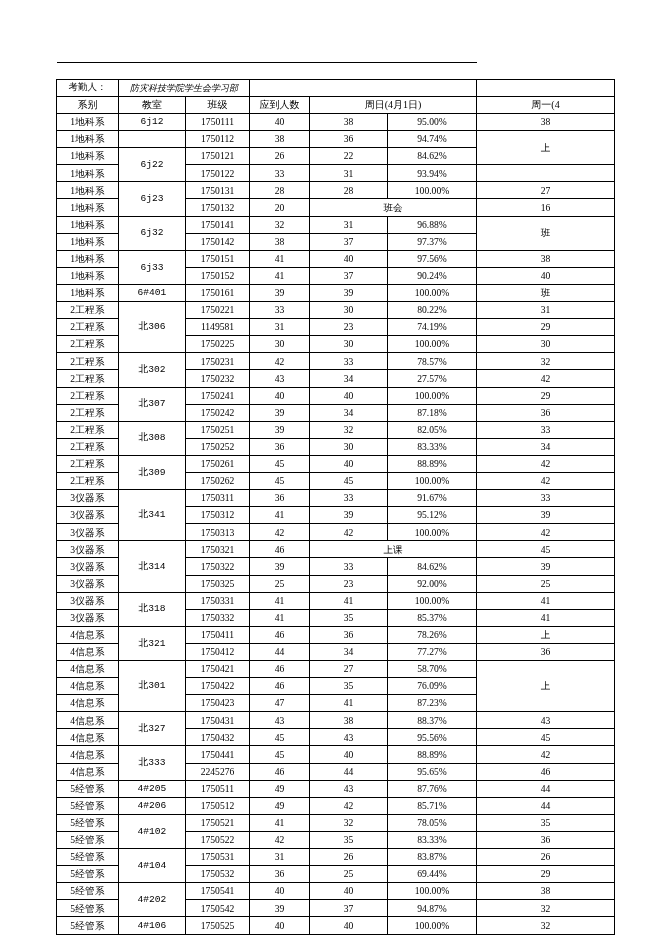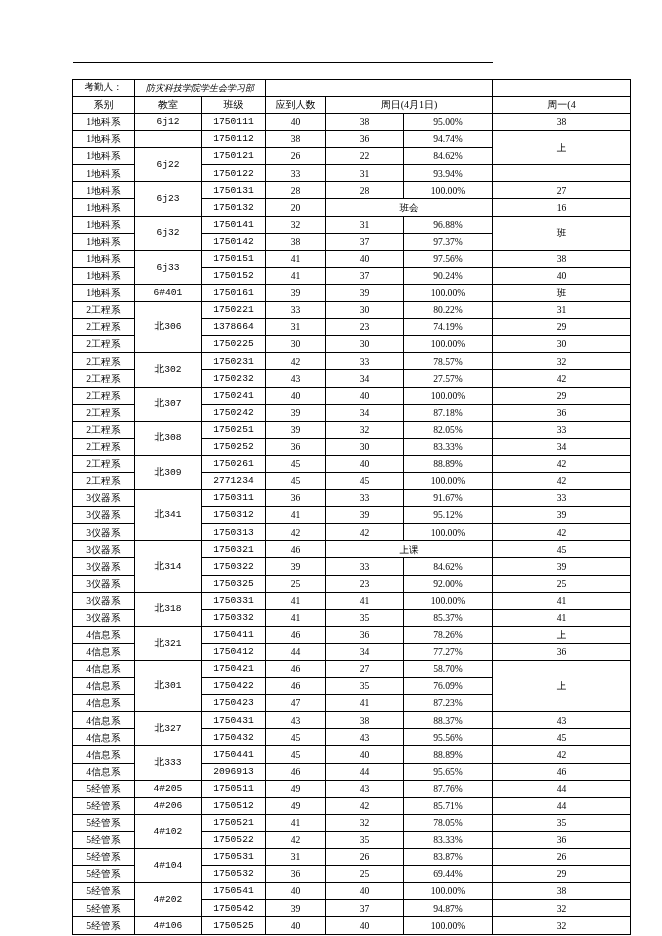--- a/index.html
+++ b/index.html
@@ -20,21 +20,21 @@
     left: 0;
     top: 0;
     width: 662px;
     height: 936px;
     background: #fff;
   }
 
   
   .page {
     position: absolute;
-    left: 72px;
+    left: 56px;
     top: 62px;
     width: 558px;
   }
 
   table.grid {
     border-collapse: collapse;
     table-layout: fixed;
     width: 558px;
     font-size: 9.5px;
     line-height: 1;
@@ -87,21 +87,21 @@
 
   
   tr.data-row td {
     height: 16.1px;
     font-size: 9.6px;
   }
 
   td.num { font-size: 10px; }
   td.dept { font-size: 9.6px; letter-spacing: 0.2px; }
   td.room { font-size: 10px; font-family: Liberation Mono, monospace; }
-  td.cls  { font-size: 10px; font-family: Liberation Mono, monospace; }
+  td.cls  { font-size: 10px; }
 
   
   td.thick-top { border-top: 1.7px solid #000 !important; }
   td.thick-bottom { border-bottom: 1.7px solid #000 !important; }
 
   
   td.note { font-size: 9.6px; }
 
   
   td.edge {
@@ -257,21 +257,21 @@
             <td class="dept">2工程系</td>
             <td class="room" rowspan="3">北306</td>
             <td class="cls">1750221</td>
             <td class="num">33</td>
             <td class="num">30</td>
             <td class="num">80.22%</td>
             <td class="edge">31</td>
           </tr>
           <tr class="data-row">
             <td class="dept">2工程系</td>
-            <td class="cls">1378664</td>
+            <td class="cls">1149581</td>
             <td class="num">31</td>
             <td class="num">23</td>
             <td class="num">74.19%</td>
             <td class="edge">29</td>
           </tr>
           <tr class="data-row">
             <td class="dept">2工程系</td>
             <td class="cls">1750225</td>
             <td class="num">30</td>
             <td class="num">30</td>
@@ -333,21 +333,21 @@
             <td class="dept">2工程系</td>
             <td class="room" rowspan="2">北309</td>
             <td class="cls">1750261</td>
             <td class="num">45</td>
             <td class="num">40</td>
             <td class="num">88.89%</td>
             <td class="edge">42</td>
           </tr>
           <tr class="data-row">
             <td class="dept">2工程系</td>
-            <td class="cls">2771234</td>
+            <td class="cls">1750262</td>
             <td class="num">45</td>
             <td class="num">45</td>
             <td class="num">100.00%</td>
             <td class="edge">42</td>
           </tr>
           <tr class="data-row">
             <td class="dept thick-top">3仪器系</td>
             <td class="room thick-top" rowspan="3">北341</td>
             <td class="cls thick-top">1750311</td>
             <td class="num thick-top">36</td>
@@ -473,21 +473,21 @@
             <td class="dept">4信息系</td>
             <td class="room" rowspan="2">北333</td>
             <td class="cls">1750441</td>
             <td class="num">45</td>
             <td class="num">40</td>
             <td class="num">88.89%</td>
             <td class="edge">42</td>
           </tr>
           <tr class="data-row">
             <td class="dept">4信息系</td>
-            <td class="cls">2096913</td>
+            <td class="cls">2245276</td>
             <td class="num">46</td>
             <td class="num">44</td>
             <td class="num">95.65%</td>
             <td class="edge">46</td>
           </tr>
           <tr class="data-row">
             <td class="dept">5经管系</td>
             <td class="room">4#205</td>
             <td class="cls">1750511</td>
             <td class="num">49</td>

